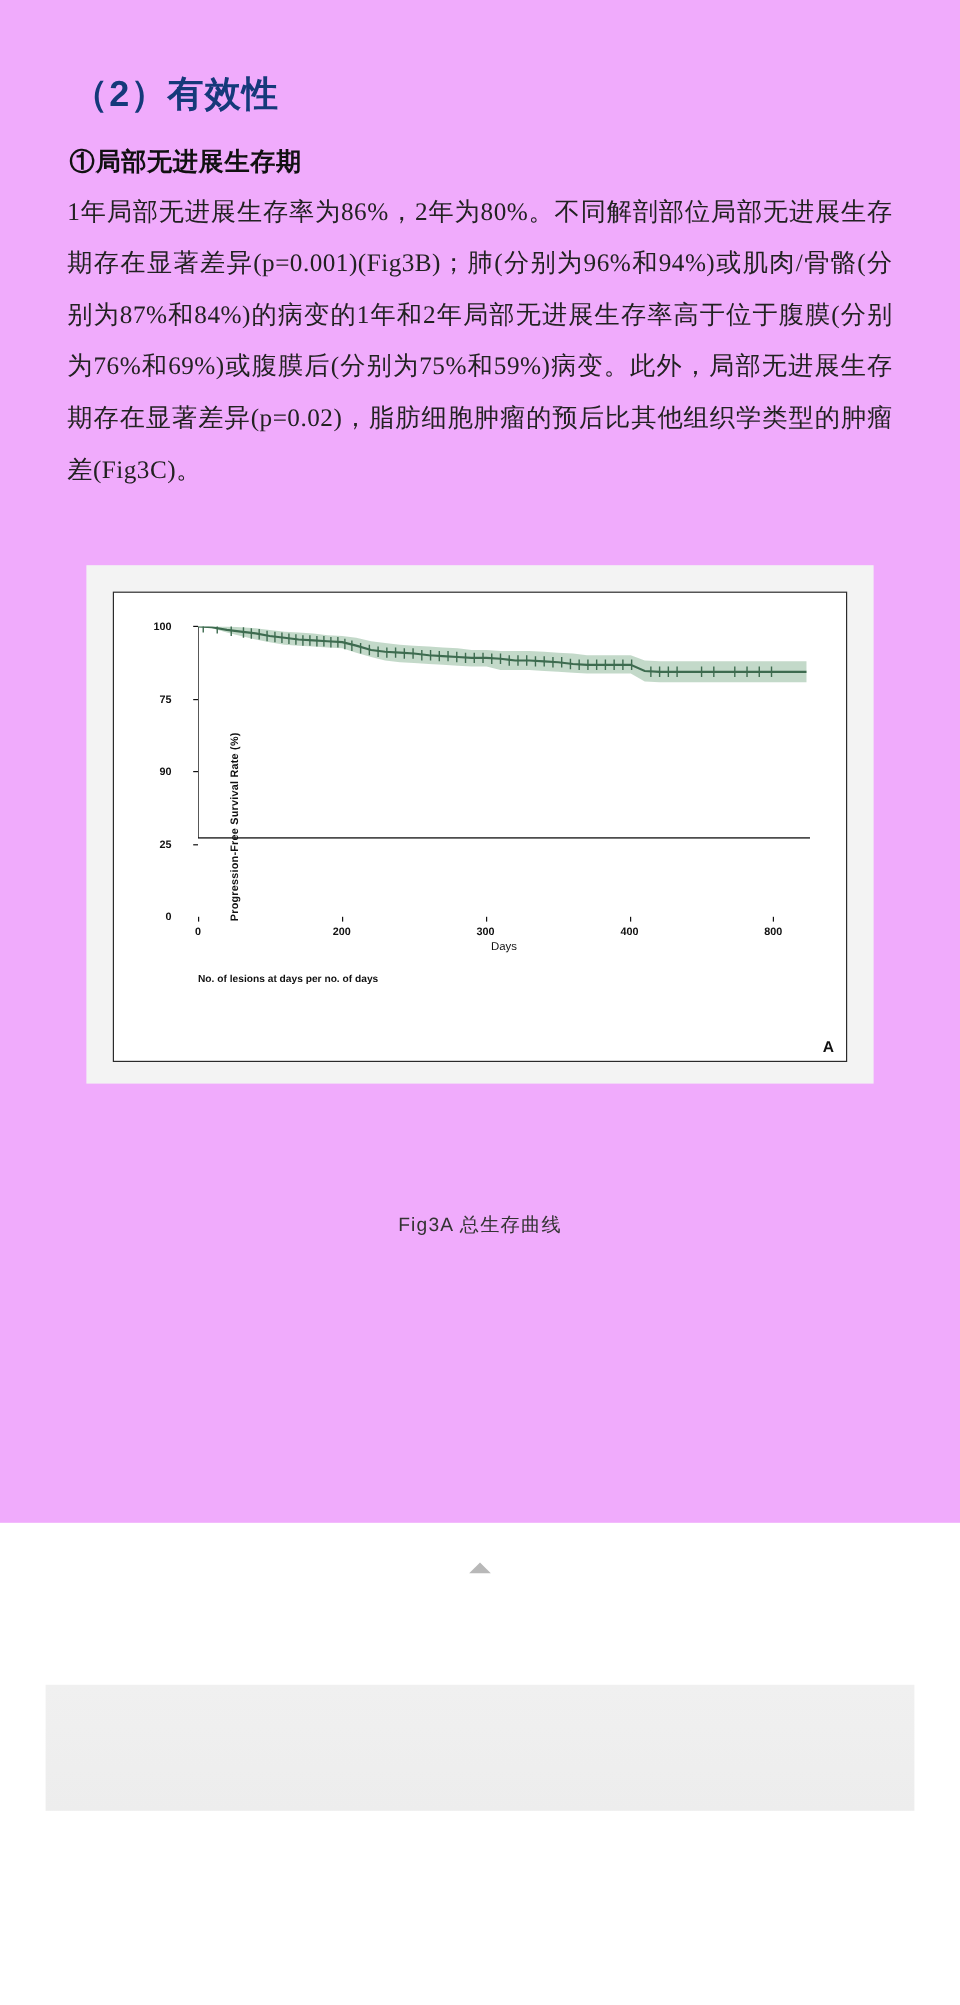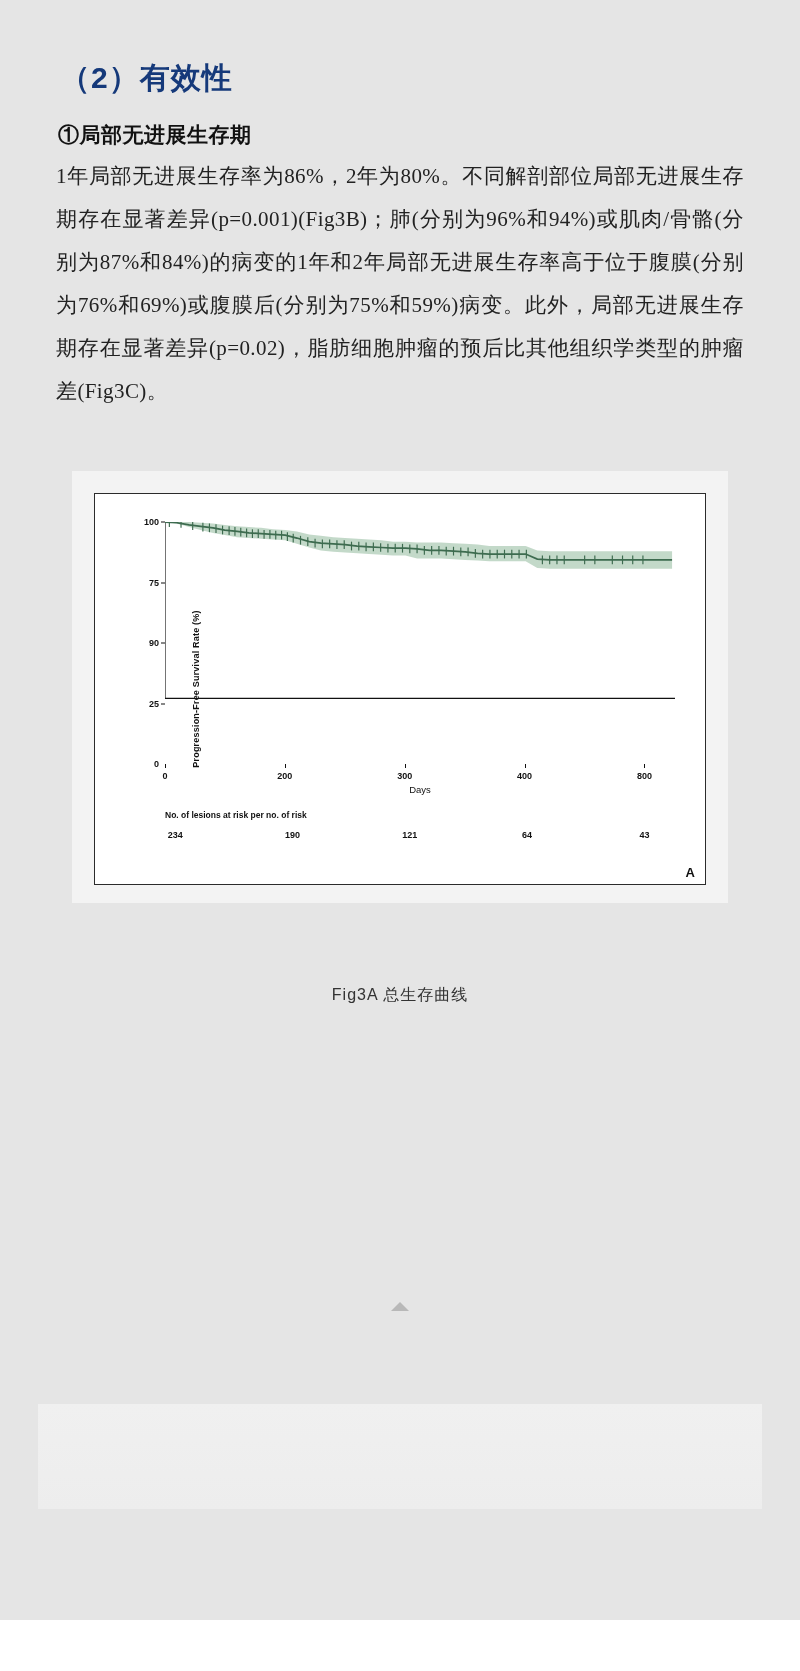--- a/index.html
+++ b/index.html
@@ -10,22 +10,22 @@
   body {
     width: 800px;
     height: 1671px;
     font-family: "Liberation Sans", sans-serif;
     color: #1a1a1a;
     position: relative;
     overflow: hidden;
   }
   .page {
     width: 800px;
-    height: 1620px;
-    background: #e5e5e5;
+    height: 1269px;
+    background: #f0abfc;
     box-sizing: border-box;
     position: relative;
   }
   .content {
     padding: 48px 56px 0 56px;
   }
   .section-title {
     color: #15397a;
     font-size: 30px;
     font-weight: bold;
@@ -87,21 +87,21 @@
     letter-spacing: 0.2px;
   }
   .plot {
     position: absolute;
     inset: 0;
   }
   .ytick {
     position: absolute;
     right: 100%;
     transform: translateY(-50%);
-    margin-right: 6px;
+    margin-right: 22px;
     font-size: 9px;
     font-weight: bold;
     color: #111;
     white-space: nowrap;
   }
   .ytickmark {
     position: absolute;
     left: -4px;
     width: 4px;
     height: 1px;
@@ -162,21 +162,21 @@
     right: 10px;
     bottom: 4px;
     font-size: 13px;
     font-weight: bold;
     color: #111;
   }
   .fig-caption {
     text-align: center;
     font-size: 16px;
     color: #333;
-    margin-top: 82px;
+    margin-top: 108px;
     letter-spacing: 1px;
   }
   .collapse-arrow {
     position: absolute;
     left: 50%;
     transform: translateX(-50%);
     top: 1302px;
     width: 0;
     height: 0;
     border-left: 9px solid transparent;
@@ -303,28 +303,21 @@
             <div class="xtick" style="left:47%">300</div>
             <div class="xtickmark" style="left:47%"></div>
             <div class="xtick" style="left:70.5%">400</div>
             <div class="xtickmark" style="left:70.5%"></div>
             <div class="xtick" style="left:94%">800</div>
             <div class="xtickmark" style="left:94%"></div>
 
             <div class="axis-x-title">Days</div>
           </div>
 
-          <div class="risk-title">No. of lesions at risk per no. of risk</div>
-          <div class="risk-row">
-            <span class="risk-val" style="left:2%">234</span>
-            <span class="risk-val" style="left:25%">190</span>
-            <span class="risk-val" style="left:48%">121</span>
-            <span class="risk-val" style="left:71%">64</span>
-            <span class="risk-val" style="left:94%">43</span>
-          </div>
+          <div class="risk-title">No. of lesions at days per no. of days</div>
 
           <div class="panel-letter">A</div>
         </div>
       </div>
     </div>
 
     <div class="fig-caption">Fig3A 总生存曲线</div>
   </div>
 
   <div class="collapse-arrow"></div>

